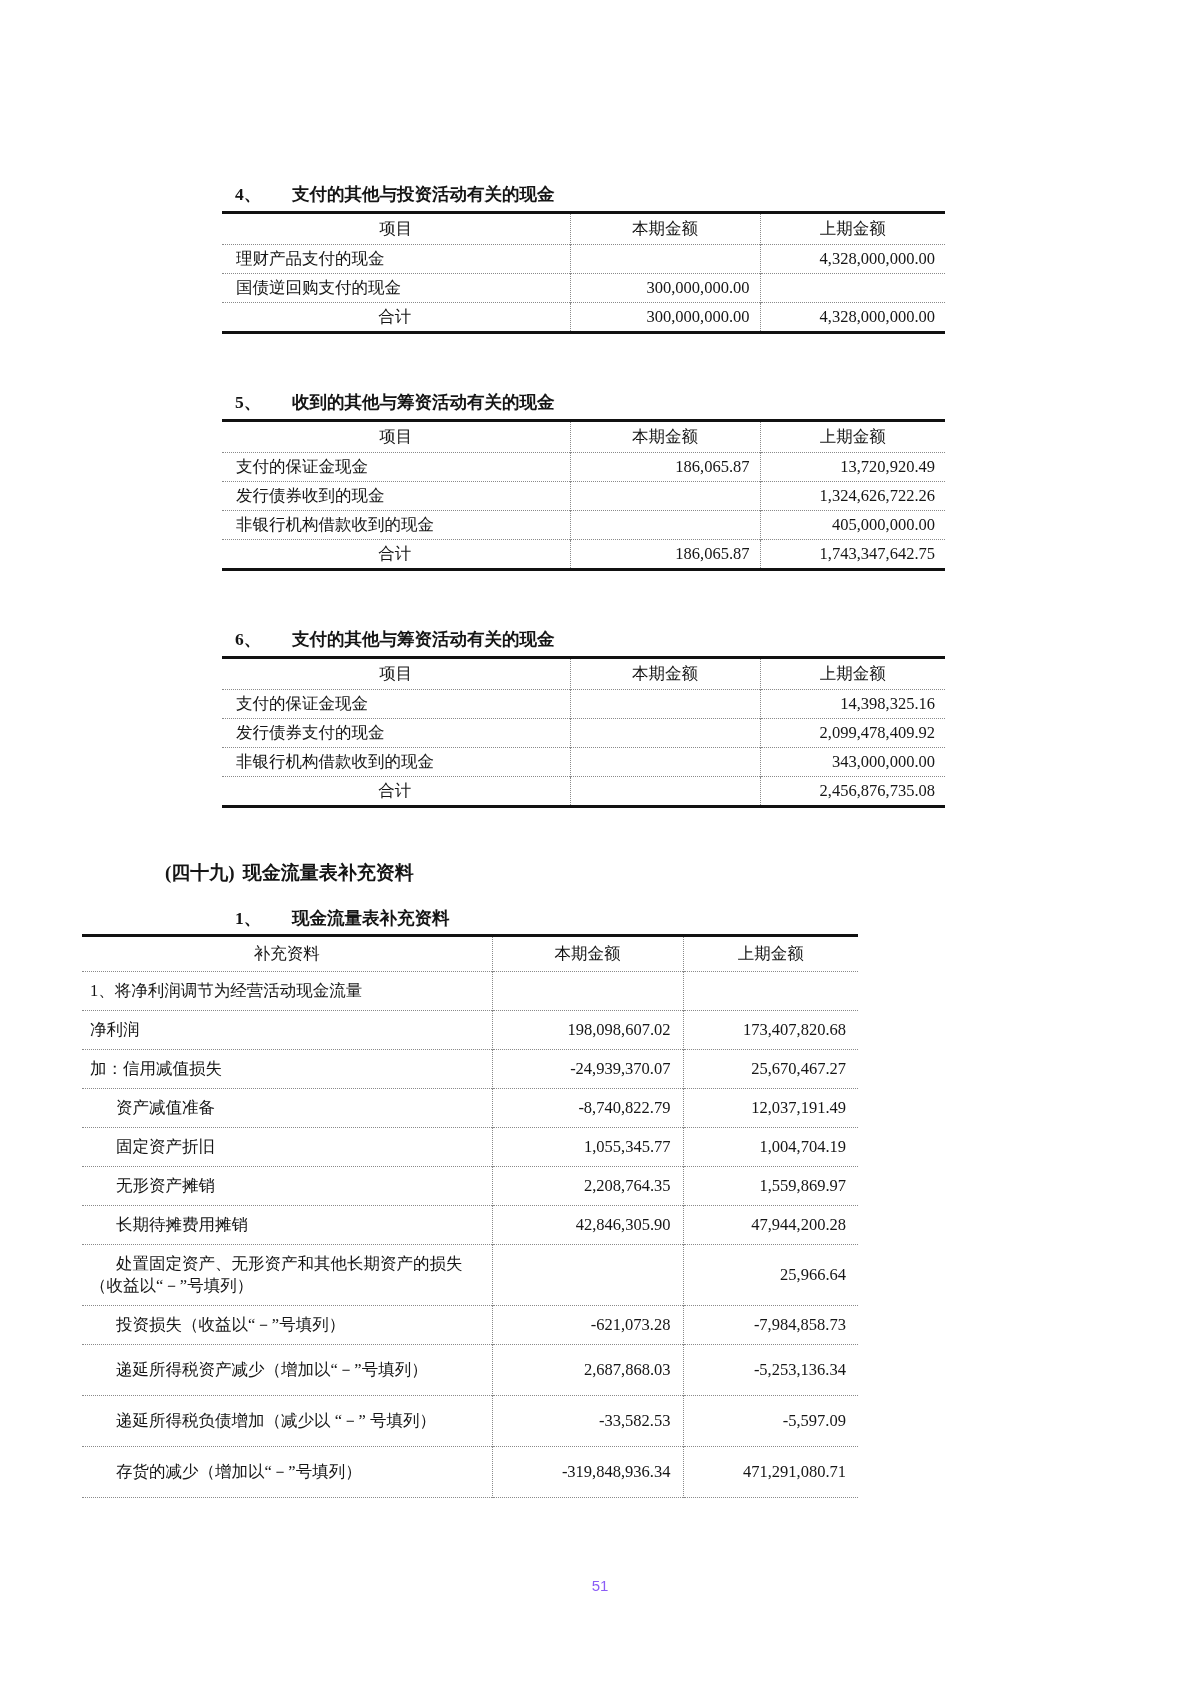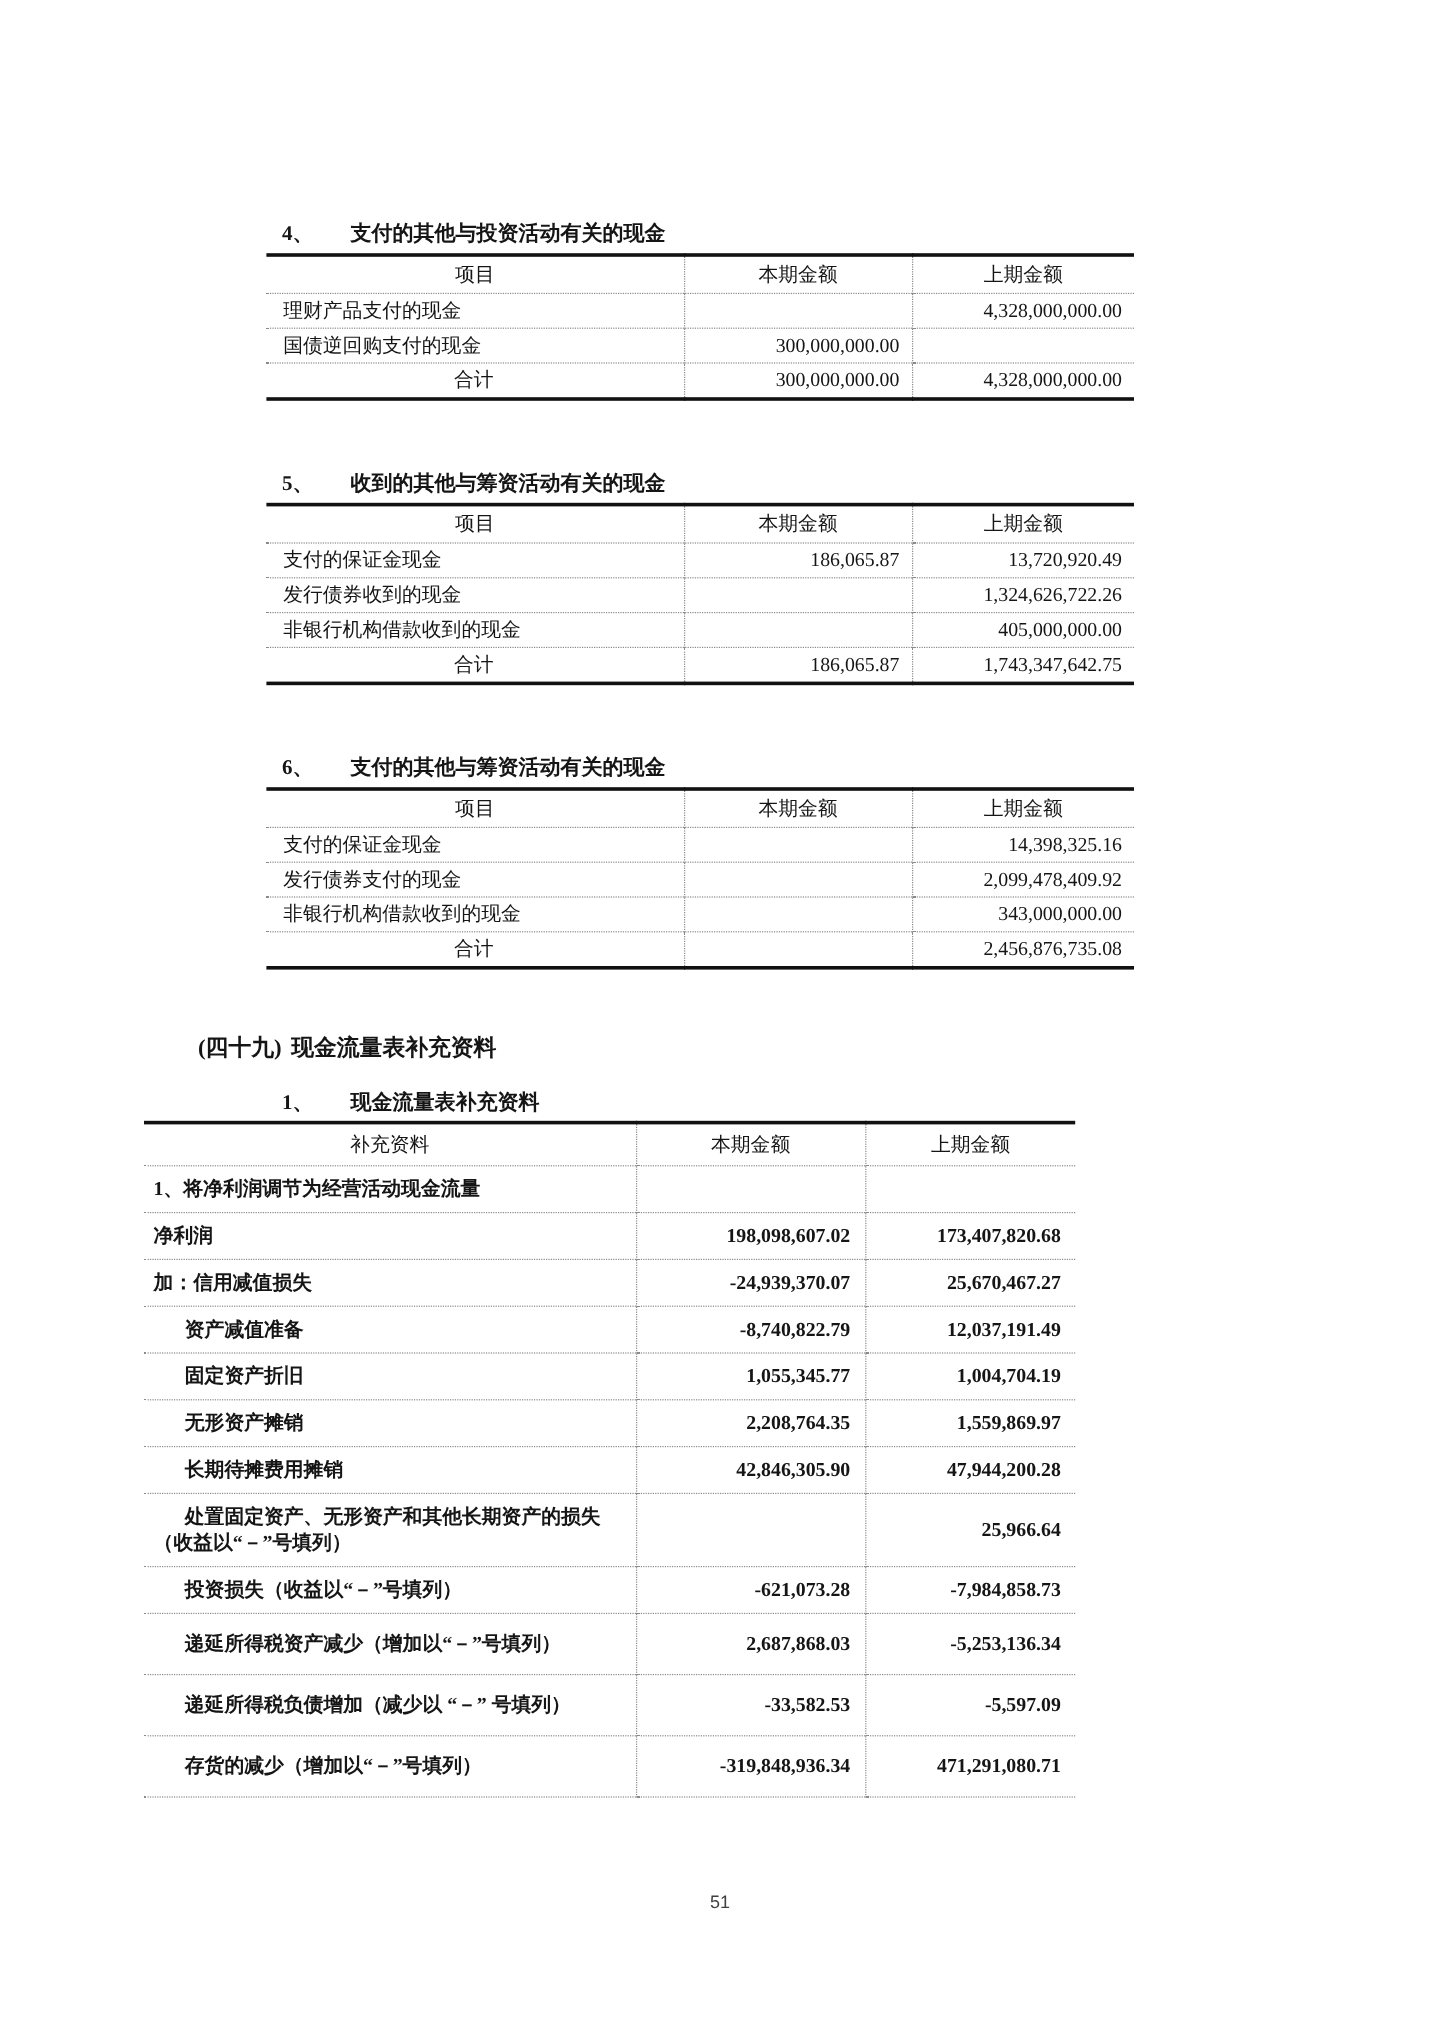--- a/index.html
+++ b/index.html
@@ -63,21 +63,21 @@
     margin-left: 222px;
     width: 723px;
     border-top: 3px solid #111;
     border-bottom: 3px solid #111;
   }
   .small-table col.c1 { width: 348px; }
   .small-table col.c2 { width: 190px; }
   .small-table col.c3 { width: 185px; }
 
   .big-table {
-    margin-left: 120px;
+    margin-left: 82px;
     width: 776px;
     border-top: 3.5px solid #111;
     border-bottom: 1px dotted #8a8a8a;
   }
   .big-table col.c1 { width: 410px; }
   .big-table col.c2 { width: 191px; }
   .big-table col.c3 { width: 175px; }
 
   th {
     font-weight: normal;
@@ -90,36 +90,36 @@
   }
   th:nth-child(2), td:nth-child(2),
   th:nth-child(3), td:nth-child(3) {
     border-left: 1px dotted #8a8a8a;
   }
   .cell-label { text-align: left; padding-left: 14px; }
   .cell-num  { text-align: right; padding-right: 10px; }
   tr.total-row .cell-label { text-align: center; padding-left: 0; }
 
   .big-table th { padding: 6px 2px; }
-  .big-table td { padding: 8px 2px; font-weight: bold; }
+  .big-table td { padding: 8px 2px; }
   .big-table .cell-label { padding-left: 8px; }
   .big-table .cell-num { padding-right: 12px; }
   .big-table tr.indent .cell-label { text-indent: 26px; }
   .big-table tr.tall td { padding-top: 14px; padding-bottom: 14px; }
 
   
   .page-number {
     position: absolute;
     left: 0;
     right: 0;
     top: 1577px;
     text-align: center;
     font-family: "Liberation Sans", "DejaVu Sans", sans-serif;
     font-size: 15px;
-    color: #404040;
+    color: #8b5cf6;
   }
 </style>
 </head>
 <body>
 
 <div class="page">
 
   <div class="first-heading">
     <div class="sec-heading h-gap-4">
       <span class="sec-num">4、</span>

